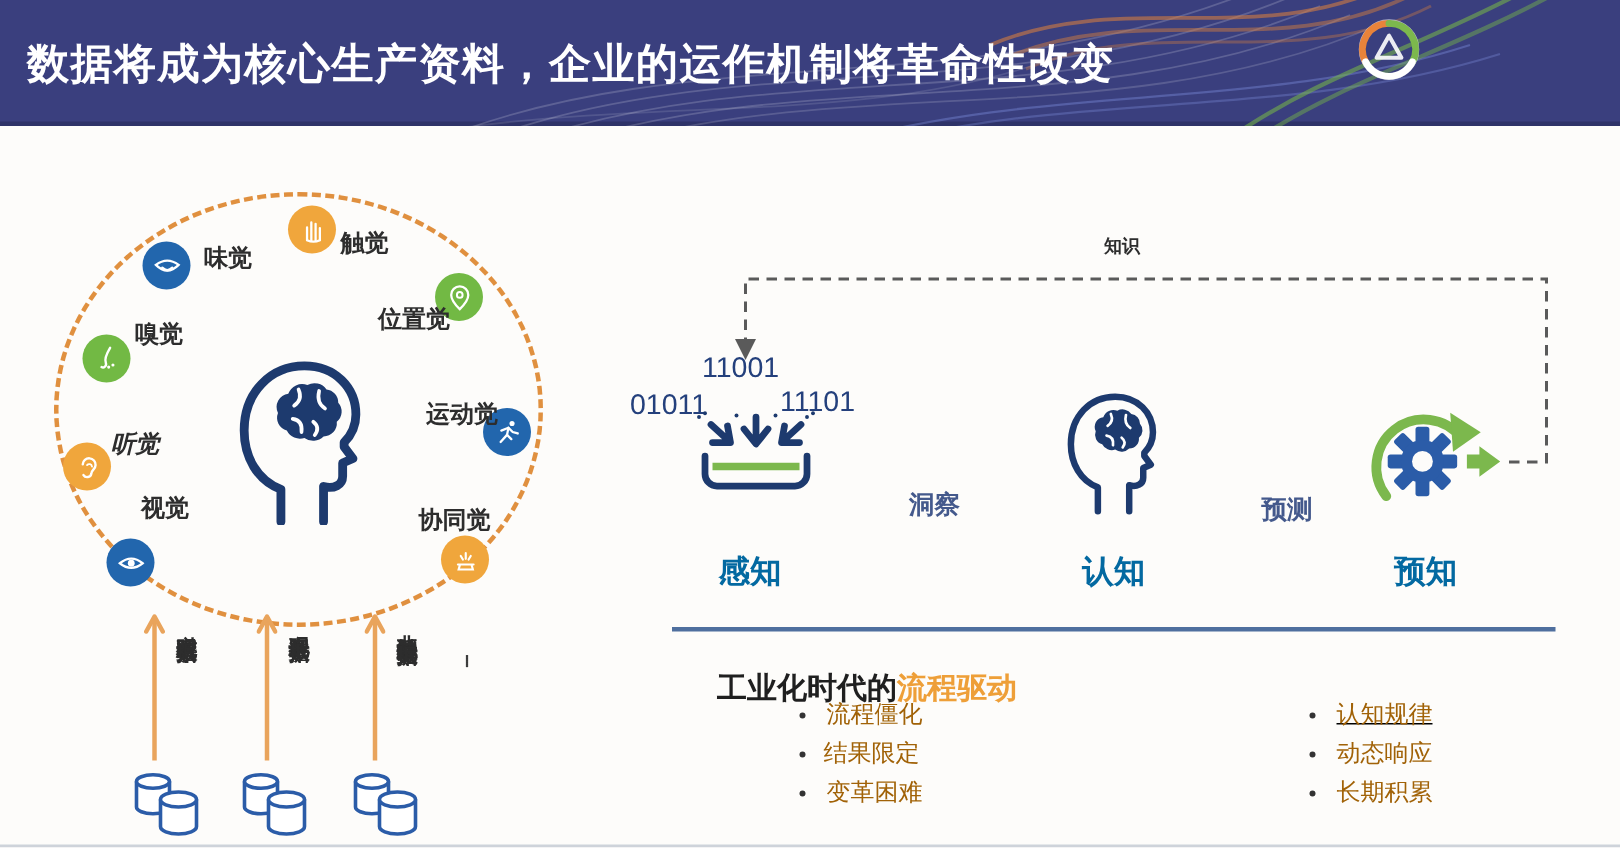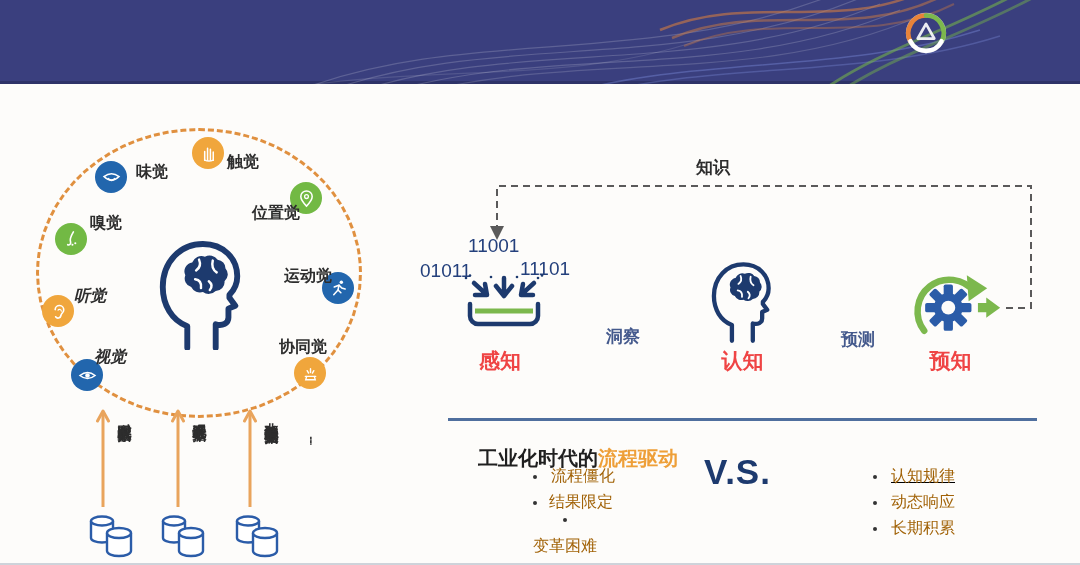--- a/index.html
+++ b/index.html
@@ -21,23 +21,23 @@
   .brain-ring{position:absolute;left:36px;top:128px;width:326px;height:290px;border:3px dashed #e0903f;border-radius:50%;box-sizing:border-box;}
   .sense{position:absolute;width:32px;height:32px;border-radius:50%;display:flex;align-items:center;justify-content:center;}
   .sense svg{width:19px;height:19px;display:block;}
   .slabel{position:absolute;font-size:16px;font-weight:600;color:#2d2d2d;white-space:nowrap;}
   .brain-label{position:absolute;left:150px;top:352px;width:100px;text-align:center;font-size:22px;font-weight:700;color:#ee8f2e;}
   
   .vtext{position:absolute;writing-mode:vertical-rl;text-orientation:upright;font-size:14px;font-weight:700;color:#2d2d2d;letter-spacing:1px;white-space:nowrap;}
   .more-dots{position:absolute;left:306px;top:436px;writing-mode:vertical-rl;font-size:10px;font-weight:700;color:#3a3a3a;letter-spacing:-2px;line-height:8px;}
   
   .binary{position:absolute;font-size:19px;color:#24407c;font-weight:500;white-space:nowrap;}
-  .stage-label{position:absolute;font-size:21px;font-weight:700;color:#ef4444;text-align:center;}
+  .stage-label{position:absolute;font-size:21px;font-weight:700;color:#0369a1;text-align:center;margin-top:20px;}
   .link-label{position:absolute;font-size:17px;font-weight:600;color:#44598c;text-align:center;}
-  .knowledge-label{position:absolute;left:696px;top:156px;font-size:17px;font-weight:700;color:#2d2d2d;}
+  .knowledge-label{position:absolute;left:736px;top:156px;font-size:12px;font-weight:700;color:#2d2d2d;}
   
   .divider{position:absolute;left:448px;top:418px;width:589px;height:3px;background:#4f6f9e;}
   .cmp-title{position:absolute;font-size:20px;font-weight:700;color:#1f1f1f;white-space:nowrap;}
   .hl{color:#ee9f38;}
   .vs{position:absolute;left:704px;top:452px;font-size:35px;font-weight:800;color:#1d3a6e;letter-spacing:1px;}
   .bullet-row{position:absolute;display:flex;align-items:center;gap:14px;}
   .bullet-dot{width:4px;height:4px;border-radius:50%;background:#333;flex:0 0 auto;}
   .bullet-text{font-size:16px;color:#a16207;white-space:nowrap;}
 </style>
 </head>
@@ -56,20 +56,21 @@
         <path d="M250,95 C420,60 560,88 700,40" stroke="rgba(255,255,255,0.12)" stroke-width="1.2"></path>
         <path d="M560,95 C700,55 840,75 980,30" stroke="rgba(150,170,255,0.30)" stroke-width="1.5"></path>
         <path d="M580,97 C720,60 860,80 1000,36" stroke="rgba(150,170,255,0.25)" stroke-width="1.5"></path>
         <path d="M660,30 C750,-8 840,34 930,-12" stroke="rgba(224,130,58,0.55)" stroke-width="2.5"></path>
         <path d="M672,38 C762,0 852,42 942,-4" stroke="rgba(224,130,58,0.45)" stroke-width="2.5"></path>
         <path d="M684,46 C774,8 864,50 954,4" stroke="rgba(224,130,58,0.35)" stroke-width="2"></path>
         <path d="M820,92 C880,50 950,30 1020,-8" stroke="rgba(120,185,70,0.55)" stroke-width="2.8"></path>
         <path d="M836,94 C896,54 966,34 1036,-4" stroke="rgba(120,185,70,0.45)" stroke-width="2.8"></path>
       </g>
     </svg>
+    <h1 class="header-title">数据将成为核心生产资料，企业的运作机制将革命性改变</h1>
     <div class="logo-wrap">
       <svg width="44" height="44" viewBox="0 0 48 48">
         <circle cx="24" cy="24" r="21" fill="none" stroke="#ffffff" stroke-width="2" opacity="0.6"></circle>
         <path d="M24,5 A19,19 0 0 0 7,33" stroke="#e8833a" stroke-width="5" fill="none" stroke-linecap="round"></path>
         <path d="M24,5 A19,19 0 0 1 41,33" stroke="#7cb84d" stroke-width="5" fill="none" stroke-linecap="round"></path>
         <path d="M7,33 A19,19 0 0 0 41,33" stroke="#ffffff" stroke-width="5" fill="none" stroke-linecap="round"></path>
         <path d="M24,14 L15,30 L33,30 Z" stroke="#ffffff" stroke-width="3" fill="none" stroke-linejoin="round" opacity="0.9"></path>
       </svg>
     </div>
   </div>
@@ -136,21 +137,21 @@
     </svg>
   </div>
   <div class="slabel" style="left:284px;top:266px;">运动觉</div>
 
   <div class="sense" style="left:71px;top:359px;background:#2266ad;">
     <svg viewBox="0 0 20 20">
       <path d="M2,10 Q10,3.5 18,10 Q10,16.5 2,10 Z" fill="none" stroke="#fff" stroke-width="1.6"></path>
       <circle cx="10" cy="10" r="2.4" fill="#fff"></circle>
     </svg>
   </div>
-  <div class="slabel" style="left:94px;top:347px;font-style:italic;">视觉</div>
+  <div class="slabel" style="left:94px;top:329px;">视觉</div>
 
   <div class="sense" style="left:294px;top:357px;background:#f0a63c;">
     <svg viewBox="0 0 20 20">
       <g stroke="#fff" stroke-width="1.5" stroke-linecap="round" fill="none">
         <path d="M4.5,13 H15.5 M6,13 L5,16.5 H15 L14,13"></path>
         <path d="M10,5 V9 M6.5,7 L8,9.5 M13.5,7 L12,9.5"></path>
       </g>
     </svg>
   </div>
   <div class="slabel" style="left:279px;top:337px;">协同觉</div>
@@ -267,26 +268,25 @@
     <span>工业化时代的</span><span class="hl">流程驱动</span>
   </div>
   <div class="bullet-row" style="left:533px;top:466px;">
     <span class="bullet-dot"></span>
     <span class="bullet-text">流程僵化</span>
   </div>
   <div class="bullet-row" style="left:533px;top:492px;gap:12px;">
     <span class="bullet-dot"></span>
     <span class="bullet-text">结果限定</span>
   </div>
-  <div class="bullet-row" style="left:533px;top:518px;flex-direction:column;">
+  <div class="bullet-row" style="left:533px;top:518px;">
     <span class="bullet-dot"></span>
     <span class="bullet-text">变革困难</span>
   </div>
 
-  <div class="vs">V.S.</div>
 
   <div class="bullet-row" style="left:873px;top:466px;text-decoration:underline;">
     <span class="bullet-dot"></span>
     <span class="bullet-text">认知规律</span>
   </div>
   <div class="bullet-row" style="left:873px;top:492px;">
     <span class="bullet-dot"></span>
     <span class="bullet-text">动态响应</span>
   </div>
   <div class="bullet-row" style="left:873px;top:518px;">

